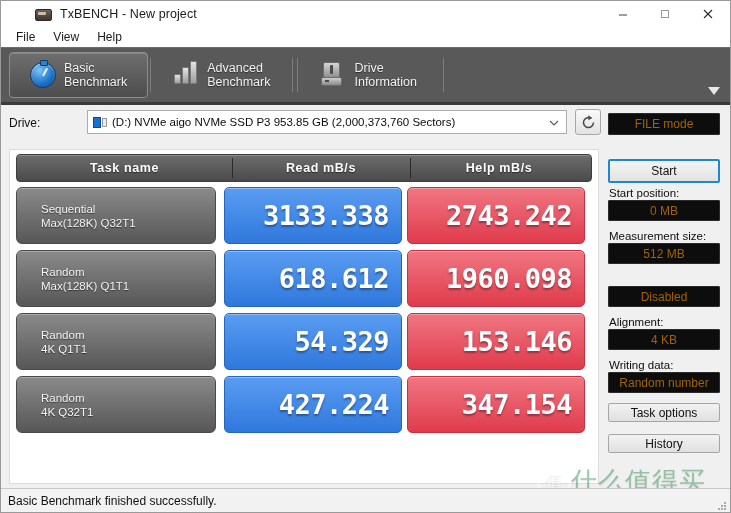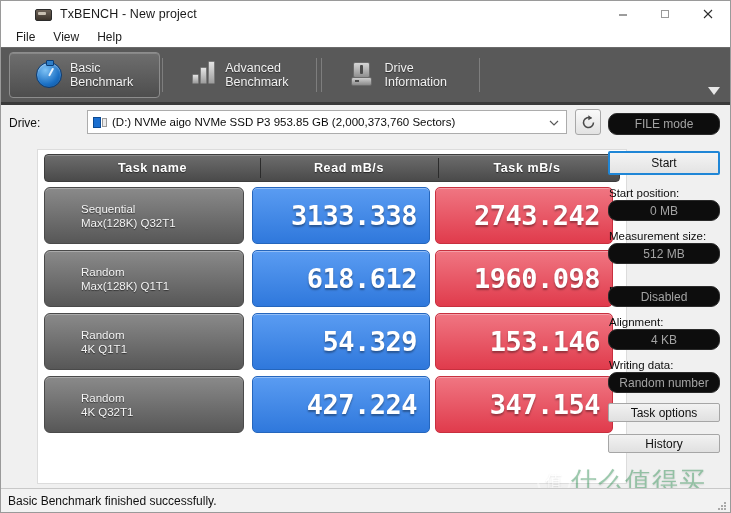--- a/index.html
+++ b/index.html
@@ -27,21 +27,21 @@
 
   
   .menubar{height:20px;background:#ffffff;display:flex;align-items:center;padding-left:6px;
      border-bottom:0px;}
   .menu-item{font-size:12px;color:#1b1b1b;padding:1px 9px;cursor:default;}
 
   
   .ribbon{height:54px;background:#595959;position:relative;display:flex;align-items:center;
      border-top:1px solid #6b6b6b;}
   .ribbon:after{content:"";position:absolute;left:0;right:0;bottom:-4px;height:4px;background:#3a3a3a;}
-  .tab{height:46px;display:flex;align-items:center;padding:0 26px;position:relative;box-sizing:border-box;}
+  .tab{height:46px;display:flex;align-items:center;padding:0 20px;position:relative;box-sizing:border-box;}
   .tab.active{background:linear-gradient(180deg,#6e6e6e,#4e4e4e);border:1px solid #8d8d8d;
      border-radius:4px;margin-left:8px;box-shadow:inset 0 1px 0 rgba(255,255,255,.18);}
   .tab-sep{width:1px;height:34px;background:#7e7e7e;margin:0 2px;}
   .tab-ico{width:26px;height:26px;flex:0 0 auto;margin-right:8px;position:relative;}
   .tab-label{font-size:12.5px;color:#f1f1f1;line-height:14px;white-space:pre-line;
      text-shadow:0 1px 1px rgba(0,0,0,.5);}
   .ribbon-more{position:absolute;right:6px;bottom:2px;width:20px;height:18px;
      display:flex;align-items:center;justify-content:center;}
 
   
@@ -84,62 +84,62 @@
   .combo .dico .a{position:absolute;left:0;top:0;width:8px;height:11px;background:#1b6fd0;border:1px solid #0c4a93;box-sizing:border-box;}
   .combo .dico .b{position:absolute;left:9px;top:1px;width:5px;height:9px;background:#eaeaea;border:1px solid #9a9a9a;box-sizing:border-box;}
   .combo .ctext{font-size:11.5px;color:#0b0b0b;margin-left:5px;white-space:nowrap;overflow:hidden;}
   .combo .carrow{position:absolute;right:7px;top:7px;color:#5a5a5a;font-size:10px;line-height:10px;}
   .refresh-btn{position:absolute;left:574px;top:4px;width:26px;height:26px;
      background:linear-gradient(180deg,#fafafa,#e2e2e2);border:1px solid #a8a8a8;
      border-radius:3px;box-sizing:border-box;display:flex;align-items:center;justify-content:center;}
 
   
   .results{position:absolute;left:8px;top:44px;width:590px;bottom:4px;
-     background:#ffffff;border:1px solid #dcdcdc;box-sizing:border-box;padding:4px 6px 4px 6px;margin-left:28px;}
+     background:#ffffff;border:1px solid #dcdcdc;box-sizing:border-box;padding:4px 6px 4px 6px;}
   .hdr-row{display:flex;height:26px;margin-bottom:5px;
      background:linear-gradient(180deg,#6d6d6d,#4a4a4a);border-radius:4px;
      border:1px solid #3d3d3d;box-shadow:inset 0 1px 0 rgba(255,255,255,.22);}
   .hdr-cell{flex:0 0 auto;display:flex;align-items:center;justify-content:center;
      font-size:12.5px;font-weight:bold;color:#ffffff;letter-spacing:.6px;
      text-shadow:0 1px 1px rgba(0,0,0,.55);position:relative;}
   .hdr-cell.name{width:215px;}
   .hdr-cell.read{width:178px;}
   .hdr-cell.write{width:178px;}
   .hdr-cell.read:before,.hdr-cell.write:before{content:"";position:absolute;left:0;top:3px;bottom:3px;width:1px;background:#2b2b2b;}
 
   .row{display:flex;height:57px;margin-bottom:6px;align-items:stretch;}
   .task{width:200px;margin-right:8px;border-radius:6px;box-sizing:border-box;
      background:linear-gradient(180deg,#8a8a8a,#575757);border:1px solid #4a4a4a;
      box-shadow:inset 0 1px 0 rgba(255,255,255,.28);
-     display:flex;flex-direction:column;justify-content:center;padding-left:36px;}
+     display:flex;flex-direction:column;justify-content:center;padding-left:24px;}
   .task .l1,.task .l2{font-size:11.5px;color:#f4f4f4;line-height:14px;
      text-shadow:0 1px 1px rgba(0,0,0,.55);}
   .val{width:178px;border-radius:5px;box-sizing:border-box;display:flex;align-items:center;
      justify-content:flex-end;padding-right:12px;
      font-family:"DejaVu Sans Mono","Liberation Mono",monospace;
      font-size:27px;font-weight:bold;color:#ffffff;letter-spacing:-.5px;
      text-shadow:0 2px 2px rgba(0,0,0,.35);}
   .val.read{background:linear-gradient(180deg,#5a9cf2,#2f78dc);border:1px solid #2566bd;
      box-shadow:inset 0 1px 0 rgba(255,255,255,.35);margin-right:5px;}
   .val.write{background:linear-gradient(180deg,#f07682,#e03b4c);border:1px solid #c8303f;
      box-shadow:inset 0 1px 0 rgba(255,255,255,.3);}
 
   
   .side{position:absolute;right:4px;top:0;width:122px;bottom:0;}
-  .dark-box{background:#0d0d0d;border:1px solid #2a2a2a;border-radius:9px;color:#a3a3a3;
+  .dark-box{background:#0d0d0d;border:1px solid #2a2a2a;border-radius:1px;color:#a16207;
      font-size:12px;height:21px;display:flex;align-items:center;justify-content:center;
      box-sizing:border-box;}
   .grey-btn{background:linear-gradient(180deg,#f2f2f2,#e0e0e0);border:1px solid #a6a6a6;
      border-radius:2px;color:#101010;font-size:12px;height:19px;display:flex;align-items:center;
      justify-content:center;box-sizing:border-box;}
   .grey-btn.focus{border:2px solid #1f86d6;background:linear-gradient(180deg,#f4f4f4,#e3e3e3);}
   .side-label{font-size:11.5px;color:#0d0d0d;margin:4px 0 2px 1px;}
   .side > *{width:112px;}
   .side .pos-file{position:absolute;left:4px;top:8px;height:22px;}
-  .side .pos-start{position:absolute;left:4px;top:46px;height:24px;}
+  .side .pos-start{position:absolute;left:4px;top:54px;height:24px;}
   .side .pos-sp-l{position:absolute;left:4px;top:78px;}
   .side .pos-sp-v{position:absolute;left:4px;top:95px;}
   .side .pos-ms-l{position:absolute;left:4px;top:121px;}
   .side .pos-ms-v{position:absolute;left:4px;top:138px;}
   .side .pos-pw-l{position:absolute;left:4px;top:176px;text-decoration:underline;}
   .side .pos-pw-v{position:absolute;left:4px;top:181px;}
   .side .pos-al-l{position:absolute;left:4px;top:207px;}
   .side .pos-al-v{position:absolute;left:4px;top:224px;}
   .side .pos-wd-l{position:absolute;left:4px;top:250px;}
   .side .pos-wd-v{position:absolute;left:4px;top:267px;}
@@ -268,21 +268,21 @@
           <path d="M13.5 8.5a5 5 0 1 1-2.2-4.15" fill="none" stroke="#4a4a4a" stroke-width="1.5"></path>
           <polygon points="8.3,1.2 12.2,4.0 8.3,6.2" fill="#4a4a4a"></polygon>
         </svg>
       </div>
     </div>
 
     <div class="results">
       <div class="hdr-row">
         <div class="hdr-cell name">Task name</div>
         <div class="hdr-cell read">Read mB/s</div>
-        <div class="hdr-cell write">Task mB/s</div>
+        <div class="hdr-cell write">Help mB/s</div>
       </div>
 
       <div class="row">
         <div class="task">
           <div class="l1">Sequential</div>
           <div class="l2">Max(128K) Q32T1</div>
         </div>
         <div class="val read">3133.338</div>
         <div class="val write">2743.242</div>
       </div>

